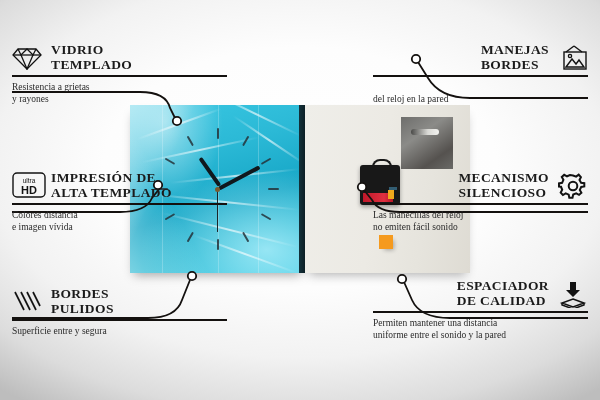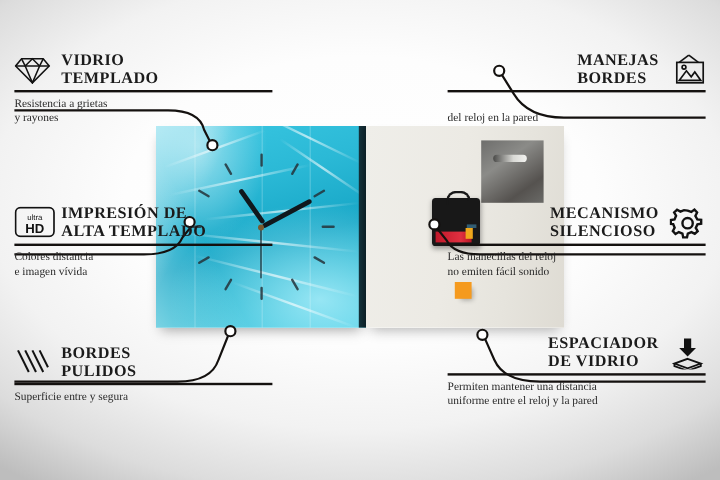--- a/index.html
+++ b/index.html
@@ -248,23 +248,23 @@
     <div class="head">
       <span class="icon">
         <svg viewBox="0 0 30 28" width="30" height="28" fill="none" stroke="currentColor" stroke-width="1.5">
           <path d="M12 2h6v8h4l-7 7-7-7h4z" fill="currentColor" stroke="none"></path>
           <path d="M15 19l11 4-11 4-11-4z"></path>
           <path d="M4 23v2l11 4 11-4v-2"></path>
         </svg>
       </span>
       <span class="title">
         <span>ESPACIADOR</span><br>
-        <span>DE VIDRIO</span>
+        <span>DE CALIDAD</span>
       </span>
     </div>
     <div class="rule"></div>
     <div class="desc">
       <span>Permiten mantener una distancia</span><br>
-      <span>uniforme entre el reloj y la pared</span>
+      <span>uniforme entre el sonido y la pared</span>
     </div>
   </div>
 
 </div>
 
 </body></html>

